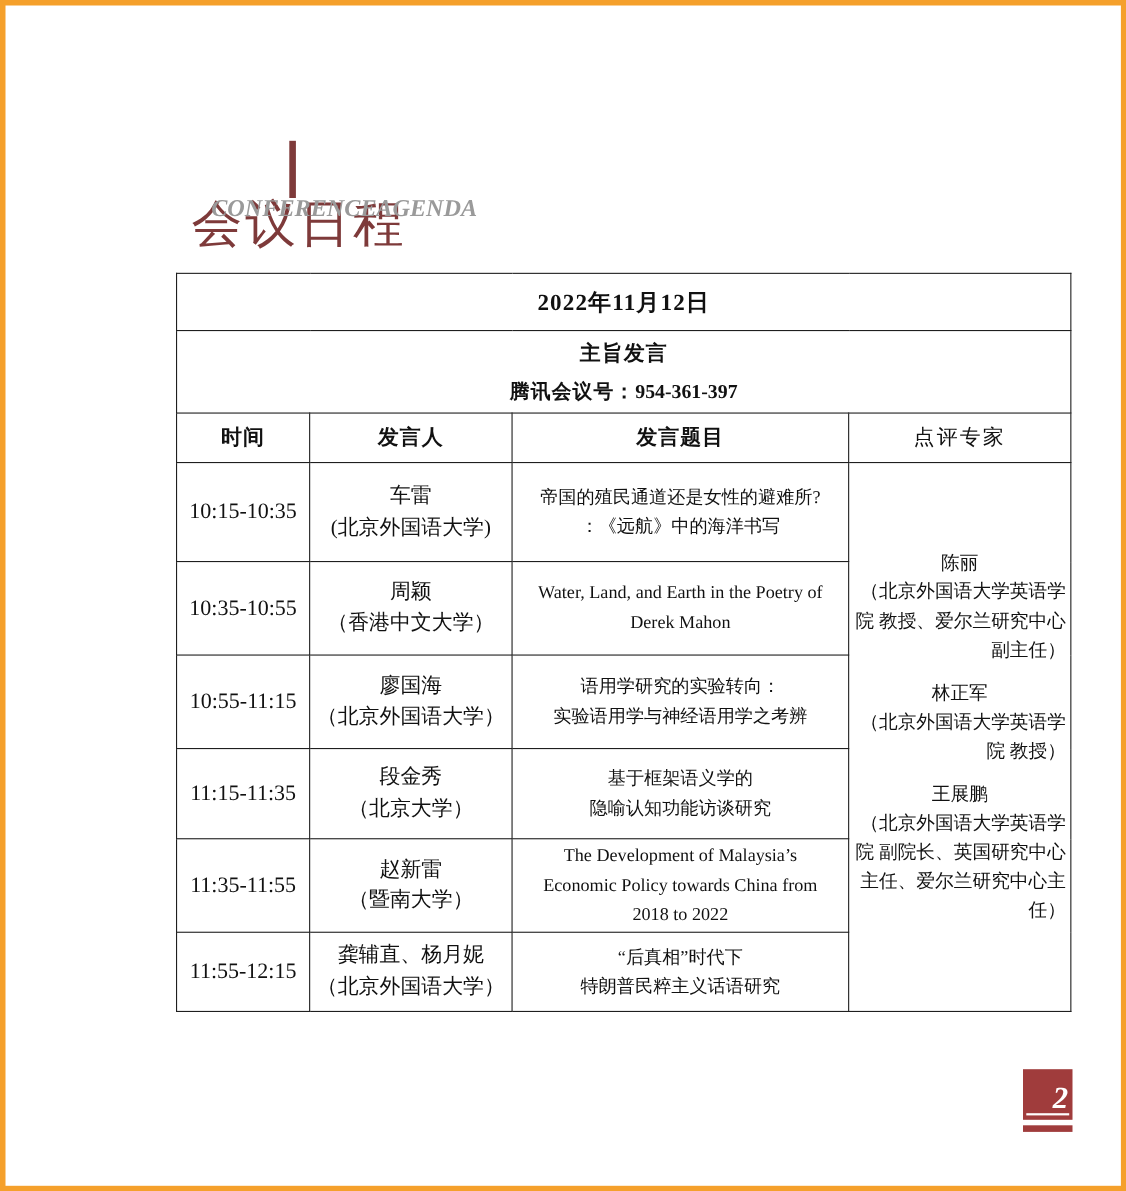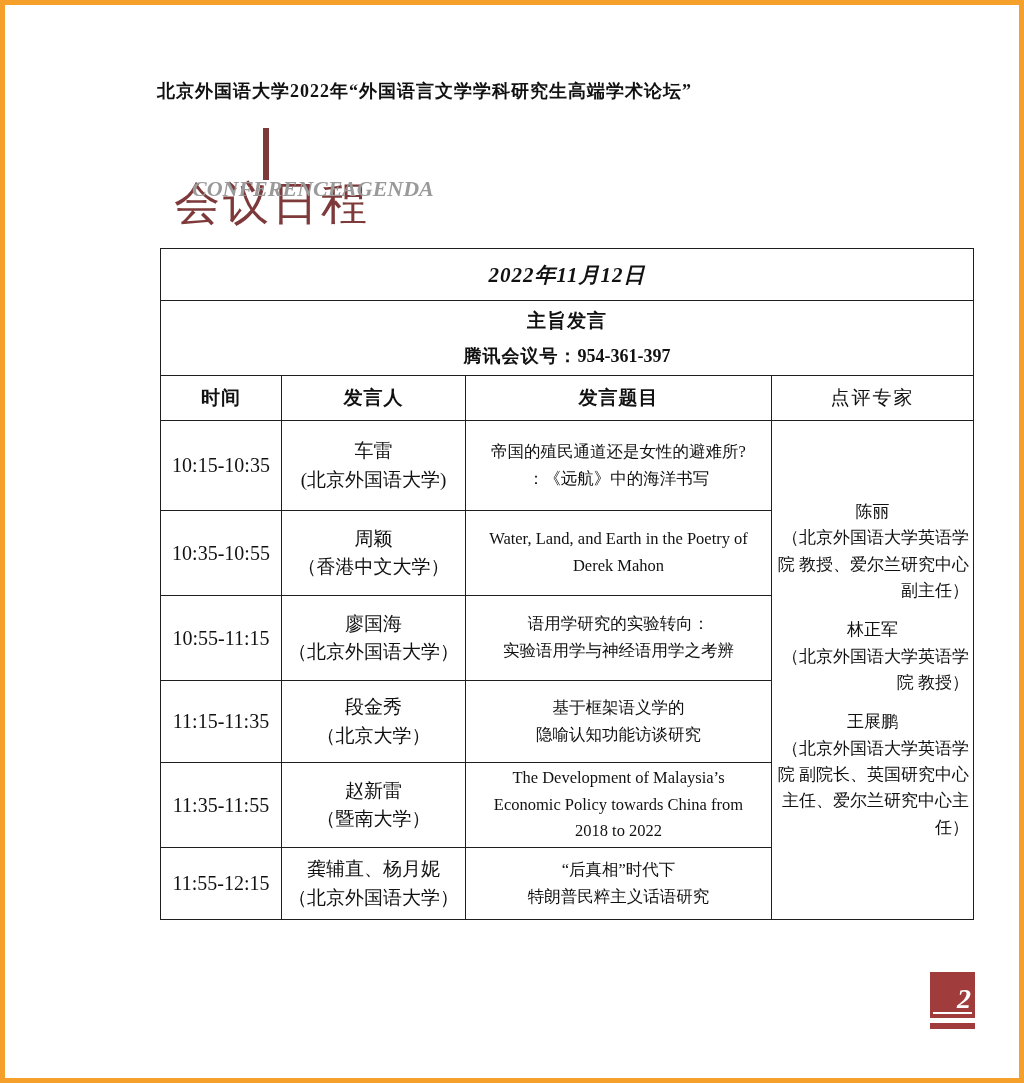--- a/index.html
+++ b/index.html
@@ -46,21 +46,21 @@
     position:absolute; left:155px; top:243px;
     width:813px;
     border-collapse:collapse;
     table-layout:fixed;
   }
   table.agenda td, table.agenda th {
     border:1.5px solid #1f1f1f;
     text-align:center; vertical-align:middle;
     padding:2px 4px;
   }
-  tr.row-date    { height:52px;font-style:italic; }
+  tr.row-date    { height:52px; }
   tr.row-keynote { height:75px; }
   tr.row-cols    { height:45px; }
   tr.r0 { height:90px;margin-left:32px; } tr.r1 { height:85px;padding-left:24px; } tr.r2 { height:85px; }
   tr.r3 { height:82px; } tr.r4 { height:83px; } tr.r5 { height:72px; }
 
   td.date-cell {
     font-size:21px; font-weight:bold;
     font-family:"Liberation Serif", serif;
     letter-spacing:1px;
   }
@@ -117,21 +117,20 @@
     position:absolute; left:925px; top:1018px;
     width:45px; height:6px;
     background:#A03C3C;
   }
 </style>
 </head>
 <body>
 
 <div class="page">
 
-  <div class="header-line">北京外国语大学2022年“外国语言文学学科研究生高端学术论坛”</div>
 
   <div class="title-row">
     <span class="title-bar"></span>
     <h1 class="page-title">会议日程</h1>
   </div>
   <div class="page-subtitle">CONFERENCE AGENDA</div>
 
   <table class="agenda">
     <colgroup>
       <col style="width:121px">

